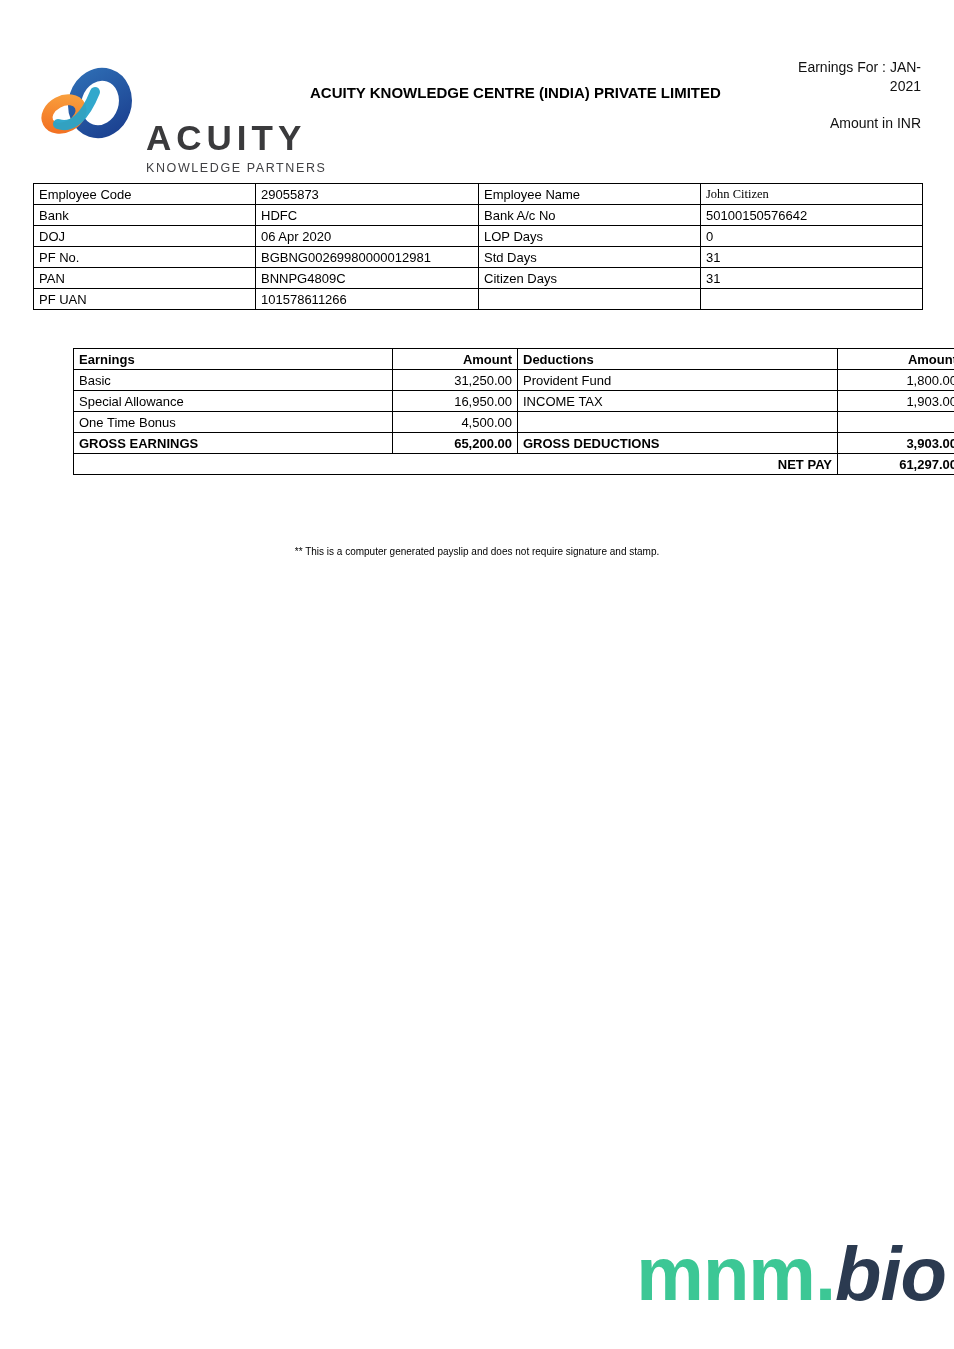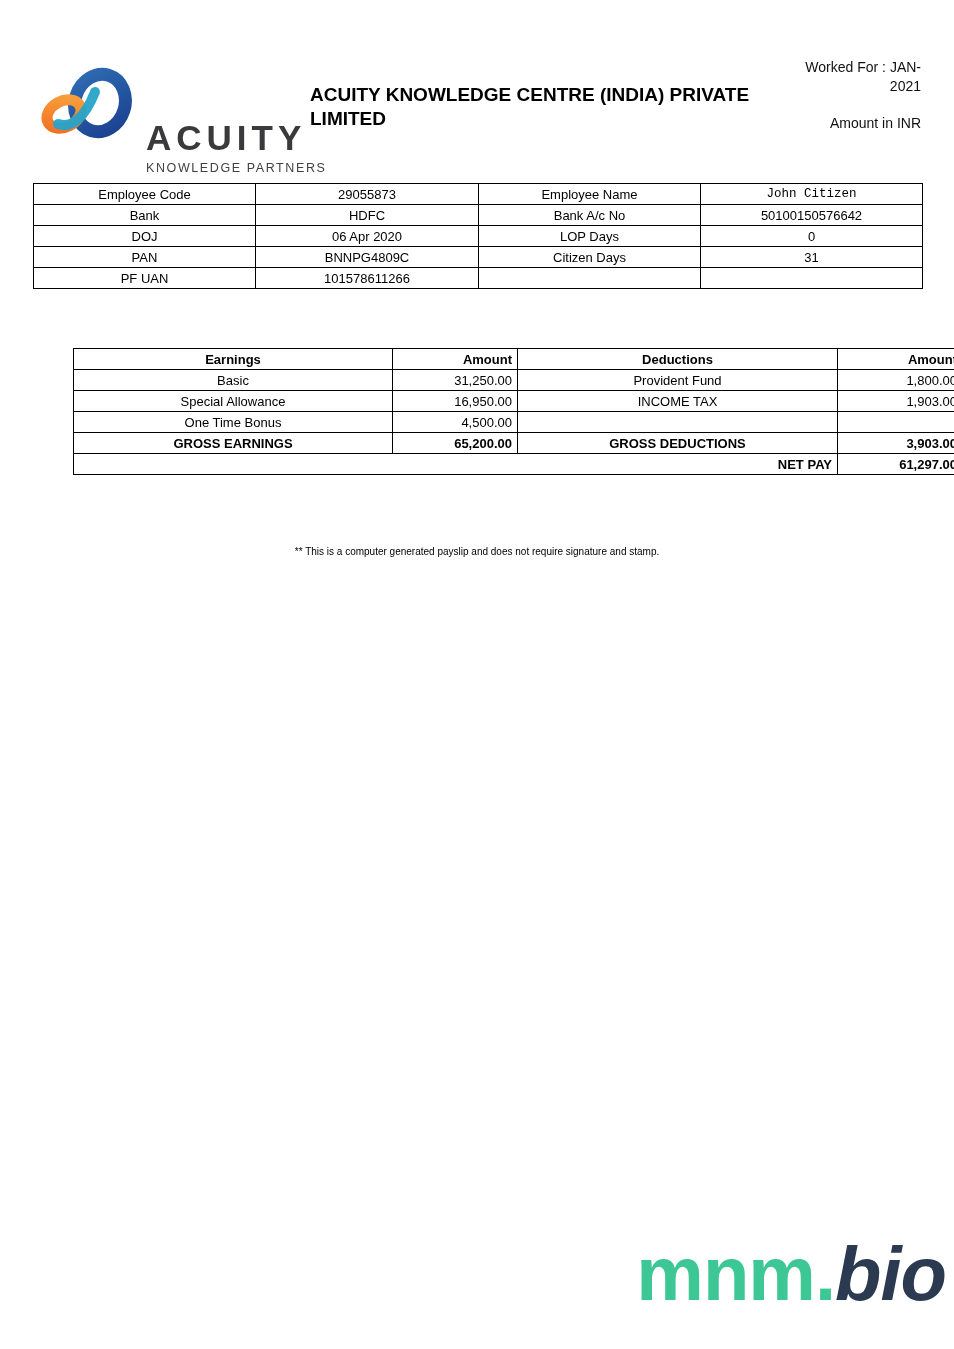--- a/index.html
+++ b/index.html
@@ -36,21 +36,21 @@
     margin-top: 6px;
     font-size: 12.5px;
     letter-spacing: 1.6px;
     color: #414144;
     white-space: nowrap;
   }
   .company-title {
     position: absolute;
     left: 310px; top: 83px;
     width: 460px;
-    font-size: 19px;
+    font-size: 15px;
     font-weight: bold;
     line-height: 1.28;
     color: #000;
   }
   .header-right {
     position: absolute;
     right: 33px; top: 58px;
     width: 200px;
     text-align: right;
     font-size: 14px;
@@ -69,39 +69,39 @@
     left: 33px;
     width: 889px;
     font-size: 13px;
   }
   td, th {
     border: 1px solid #000;
     height: 21px;
     padding: 0 5px;
     overflow: hidden;
     white-space: nowrap;
-    text-align: center;
+    text-align: left;
     vertical-align: middle;
     font-weight: normal;
   }
   .emp-table { top: 183px; }
   .emp-table col.c1 { width: 222px; }
   .emp-table col.c2 { width: 223px; }
   .emp-table col.c3 { width: 222px; }
   .emp-table col.c4 { width: 222px; }
 
   .pay-table { top: 348px; margin-left: 40px; }
   .pay-table col.c1 { width: 319px; }
   .pay-table col.c2 { width: 125px; }
   .pay-table col.c3 { width: 320px; }
   .pay-table col.c4 { width: 125px; }
 
   .amt { text-align: right; }
   .bold { font-weight: bold; }
-  .name-val { font-family: Liberation Mono, monospace; font-size: 12.5px; margin-left: 44px; }
+  .name-val { font-family: Liberation Serif, serif; font-size: 12.5px; margin-left: 44px; }
 
   
   .footer-note {
     position: absolute;
     top: 546px;
     left: 0;
     width: 954px;
     text-align: center;
     font-size: 10px;
     color: #000000;
@@ -145,21 +145,21 @@
   </svg>
 
   <div class="brand-block">
     <div class="brand-name">ACUITY</div>
     <div class="brand-sub">KNOWLEDGE PARTNERS</div>
   </div>
 
   <div class="company-title">ACUITY KNOWLEDGE CENTRE (INDIA) PRIVATE LIMITED</div>
 
   <div class="header-right">
-    <div>Worked For : JAN-</div>
+    <div>Earnings For : JAN-</div>
     <div>2021</div>
     <div class="amount-in">Amount in INR</div>
   </div>
 
   <table class="emp-table">
     <colgroup>
         <col class="c1">
         <col class="c2">
         <col class="c3">
         <col class="c4">
@@ -177,20 +177,26 @@
         <td>Bank A/c No</td>
         <td>50100150576642</td>
       </tr>
       <tr>
         <td>DOJ</td>
         <td>06 Apr 2020</td>
         <td>LOP Days</td>
         <td>0</td>
       </tr>
       <tr>
+        <td>PF No.</td>
+        <td>BGBNG00269980000012981</td>
+        <td>Std Days</td>
+        <td>31</td>
+      </tr>
+      <tr>
         <td>PAN</td>
         <td>BNNPG4809C</td>
         <td>Citizen Days</td>
         <td>31</td>
       </tr>
       <tr>
         <td>PF UAN</td>
         <td>101578611266</td>
         <td></td>
         <td></td>

